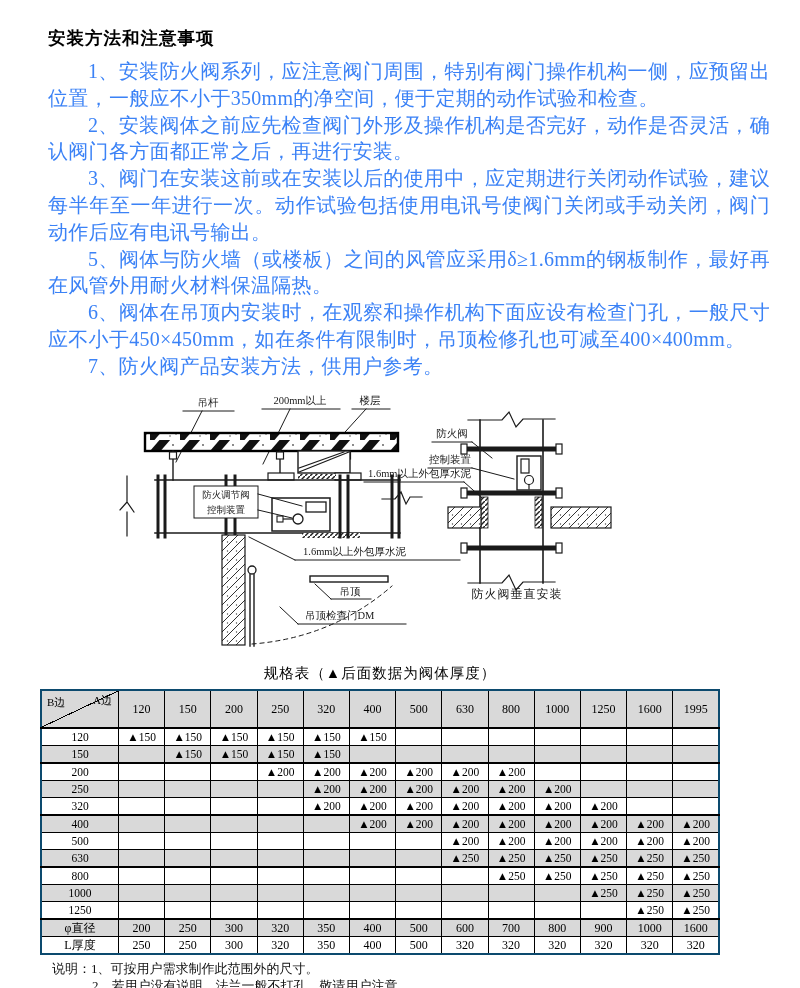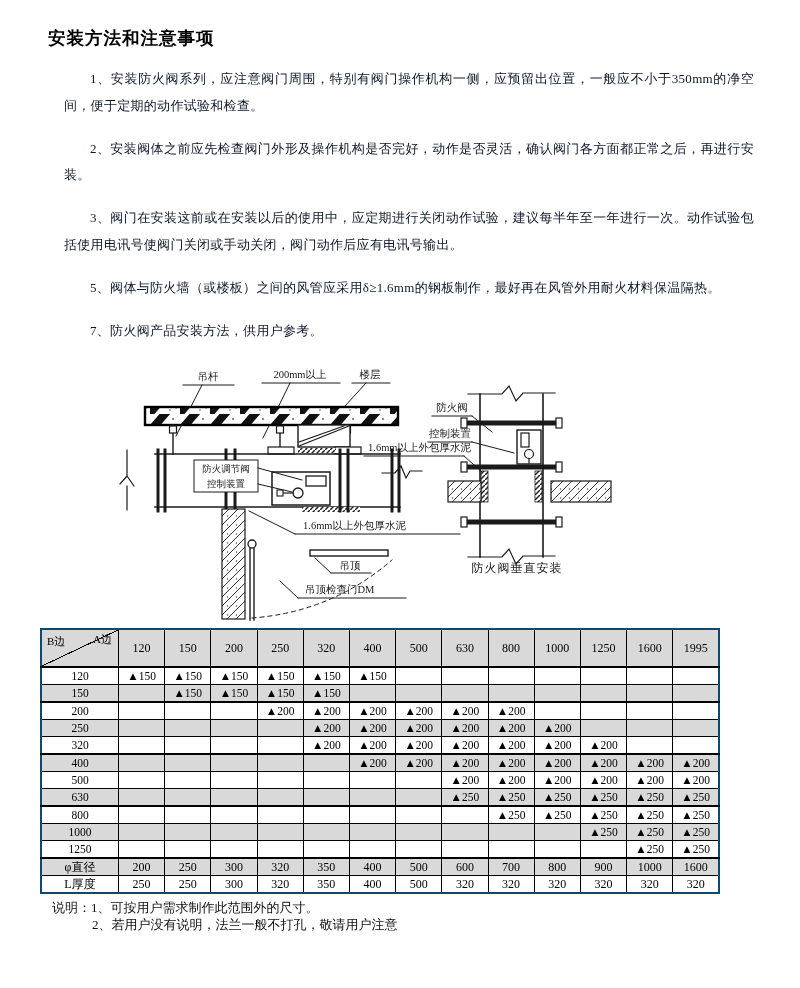--- a/index.html
+++ b/index.html
@@ -7,22 +7,22 @@
     width:800px;height:988px;overflow:hidden;background:#ffffff;color:#111;
     font-family:"Liberation Serif","DejaVu Serif",serif;
     -webkit-font-smoothing:antialiased;
   }
   .page{width:800px;height:988px;position:relative;}
   .content{padding:26px 30px 0 48px;}
   h1.title{
     margin:0 0 8px 0;font-size:17.5px;font-weight:bold;letter-spacing:1px;color:#000;
   }
   .instructions p{
-    margin:16px;font-size:13px;line-height:26.8px;text-align:justify;
-    text-indent:2em;color:#0f172a;letter-spacing:.3px;
+    margin:0;font-size:20px;line-height:26.8px;text-align:justify;
+    text-indent:2em;color:#3b82f6;letter-spacing:.3px;
   }
   .diagram-wrap{width:683px;height:268px;margin-top:6px;}
   svg text{font-family:"Liberation Serif","DejaVu Serif",serif;fill:#1a1a1a;}
   .table-area{margin-left:40px;width:680px;}
   .table-caption{
     text-align:center;font-size:14.5px;margin:10px 0 6px 0;color:#000;letter-spacing:1px;
   }
   table.spec{
     border-collapse:collapse;table-layout:fixed;width:680px;
     font-size:11.5px;color:#000;
@@ -53,20 +53,21 @@
 
 <div class="page">
   <div class="content">
     <h1 class="title">安装方法和注意事项</h1>
 
     <div class="instructions">
       <p>1、安装防火阀系列，应注意阀门周围，特别有阀门操作机构一侧，应预留出位置，一般应不小于350mm的净空间，便于定期的动作试验和检查。</p>
       <p>2、安装阀体之前应先检查阀门外形及操作机构是否完好，动作是否灵活，确认阀门各方面都正常之后，再进行安装。</p>
       <p>3、阀门在安装这前或在安装以后的使用中，应定期进行关闭动作试验，建议每半年至一年进行一次。动作试验包括使用电讯号使阀门关闭或手动关闭，阀门动作后应有电讯号输出。</p>
       <p>5、阀体与防火墙（或楼板）之间的风管应采用δ≥1.6mm的钢板制作，最好再在风管外用耐火材料保温隔热。</p>
+      <p>6、阀体在吊顶内安装时，在观察和操作机构下面应设有检查门孔，一般尺寸应不小于450×450mm，如在条件有限制时，吊顶检修孔也可减至400×400mm。</p>
       <p>7、防火阀产品安装方法，供用户参考。</p>
     </div>
   </div>
 
   <div class="diagram-wrap">
   <svg width="800" height="268" viewBox="0 0 800 268">
     <defs>
       <pattern id="slabStripe" patternUnits="userSpaceOnUse" width="30" height="18">
         <rect width="30" height="18" fill="#ffffff"></rect>
         <path d="M -6 24 L 20 -6" stroke="#111" stroke-width="8"></path>
@@ -208,20 +209,21 @@
       <line x1="364" y1="96" x2="464" y2="96" stroke="#1a1a1a" stroke-width="1"></line>
       <line x1="464" y1="96" x2="482" y2="112" stroke="#1a1a1a" stroke-width="1"></line>
       <path d="M 382 113 L 395 113 L 401 106 L 406 118 L 410 111 L 422 111" fill="none" stroke="#1a1a1a" stroke-width="1.2"></path>
 
       <text x="517" y="212" font-size="12" text-anchor="middle" letter-spacing="1">防火阀垂直安装</text>
     </g>
   </svg>
   </div>
 
   <div class="table-area">
+    <div class="table-caption">规格表（▲后面数据为阀体厚度）</div>
     <table class="spec" id="spec-table">
       <thead>
           <tr>
             <th class="corner">
               <span class="corner-a">A边</span>
               <span class="corner-b">B边</span>
             </th>
             <th>120</th>
             <th>150</th>
             <th>200</th>

